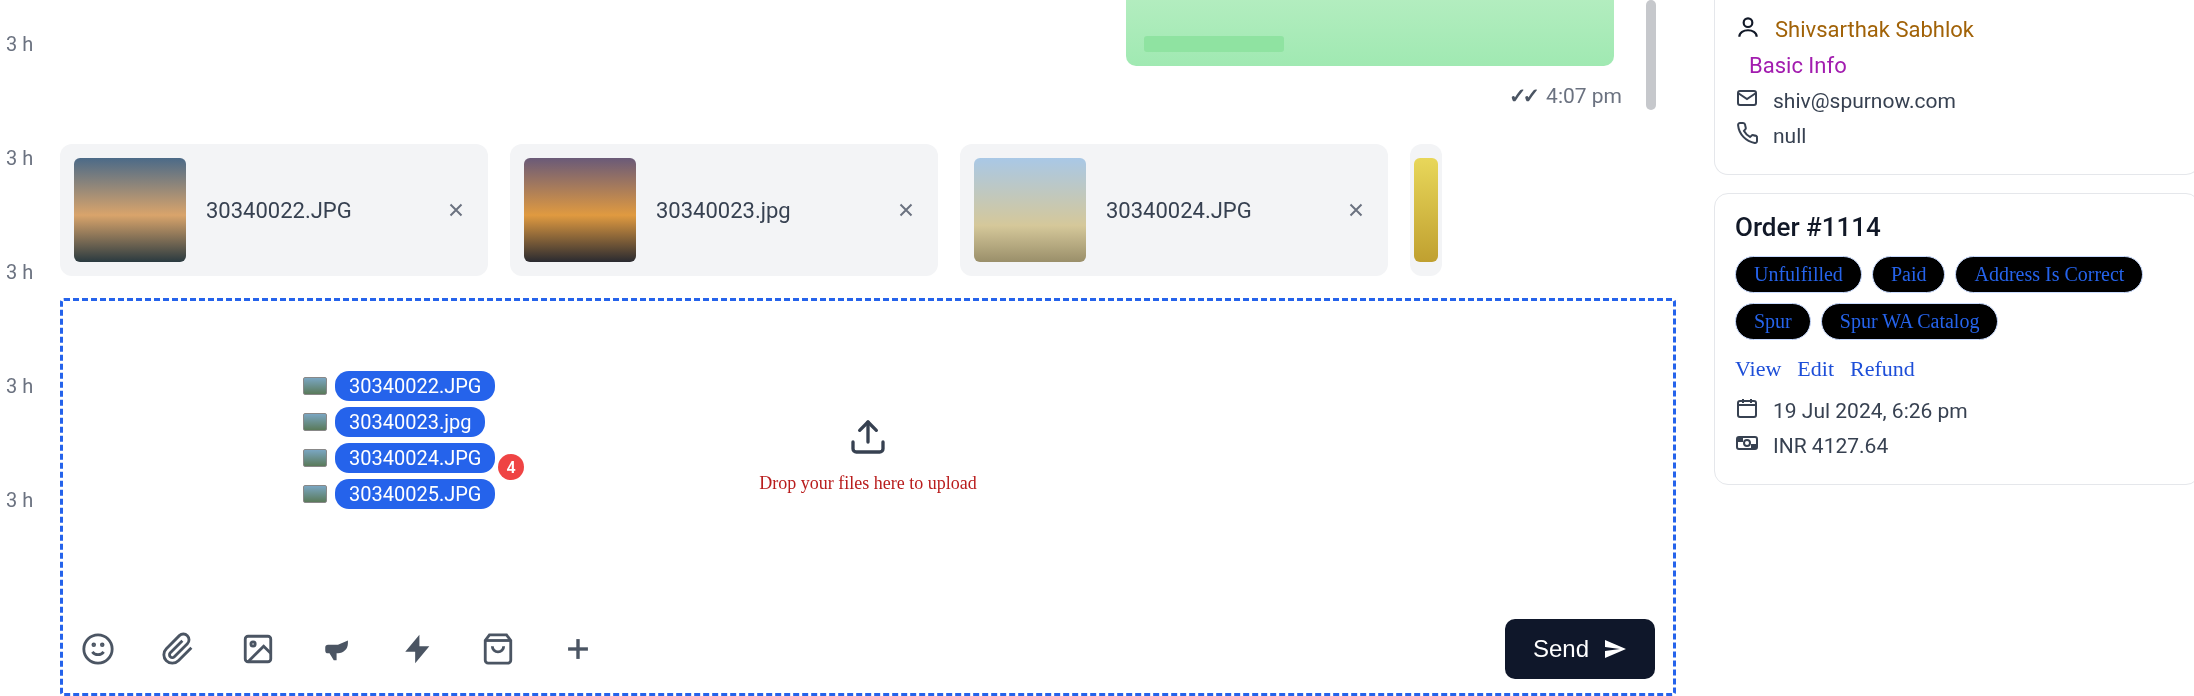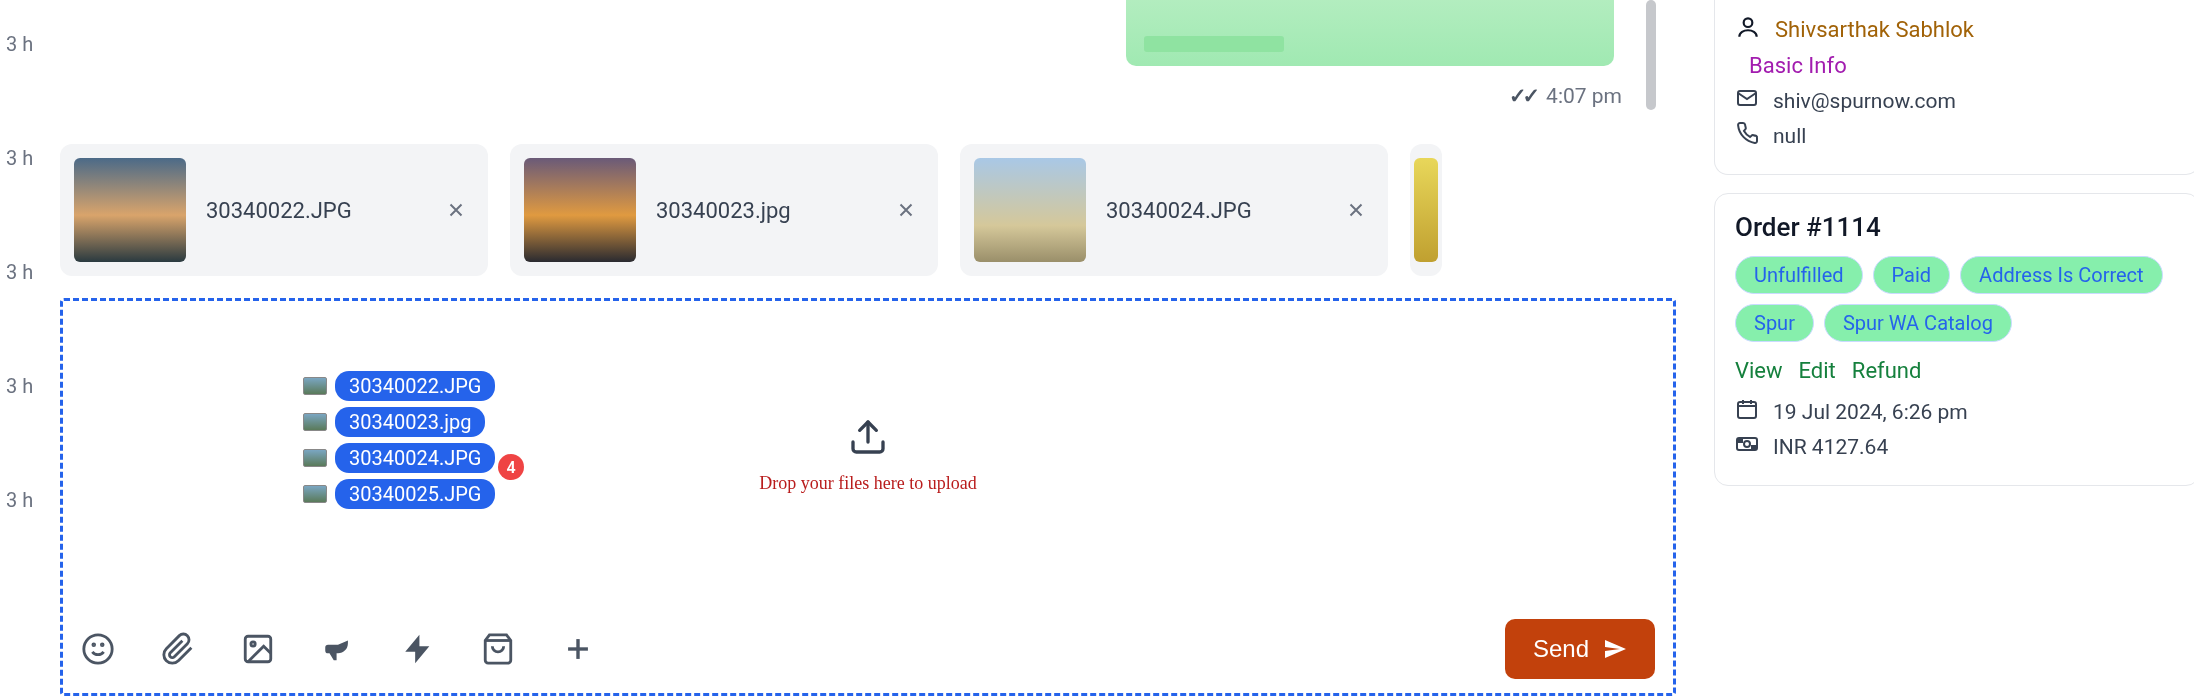--- a/index.html
+++ b/index.html
@@ -201,21 +201,21 @@
   }
   .composer-icons {
     display:flex;
     align-items:center;
     gap:46px;
     color:#4b5563;
   }
   .composer-icons svg { display:block; }
   .icon-btn { cursor:pointer; display:flex; align-items:center; justify-content:center; }
   .send-btn {
-    background:#c2410c;
+    background:#0f172a;
     color:#fff;
     font-size:24px;
     border:none;
     border-radius:10px;
     padding:16px 28px;
     display:flex;
     align-items:center;
     gap:14px;
     cursor:pointer;
   }
@@ -259,35 +259,36 @@
     margin-bottom:6px;
   }
   .order-title { font-size:26px; font-weight:500; margin-bottom:14px; }
   .tags {
     display:flex;
     flex-wrap:wrap;
     gap:10px;
     margin-bottom:16px;
   }
   .tag {
-    background:#86efac;
+    background:#000000;
     color:#2563eb;
     border-radius:999px;
     padding:6px 18px;
     font-size:20px;
     white-space:nowrap;
     border:1px solid #c9dbff;
+    font-family:Liberation Serif, serif;
   }
   .order-links {
     display:flex;
     gap:16px;
     font-size:22px;
     margin-bottom:14px;
   }
-  .order-links a { color:#15803d; text-decoration:none; cursor:pointer; }
+  .order-links a { color:#1d4ed8; text-decoration:none; cursor:pointer;font-family:Liberation Serif, serif; }
 </style>
 </head>
 <body>
 
 <div class="sidebar-left">
   <div>3 h</div>
   <div>3 h</div>
   <div>3 h</div>
   <div>3 h</div>
   <div>3 h</div>

